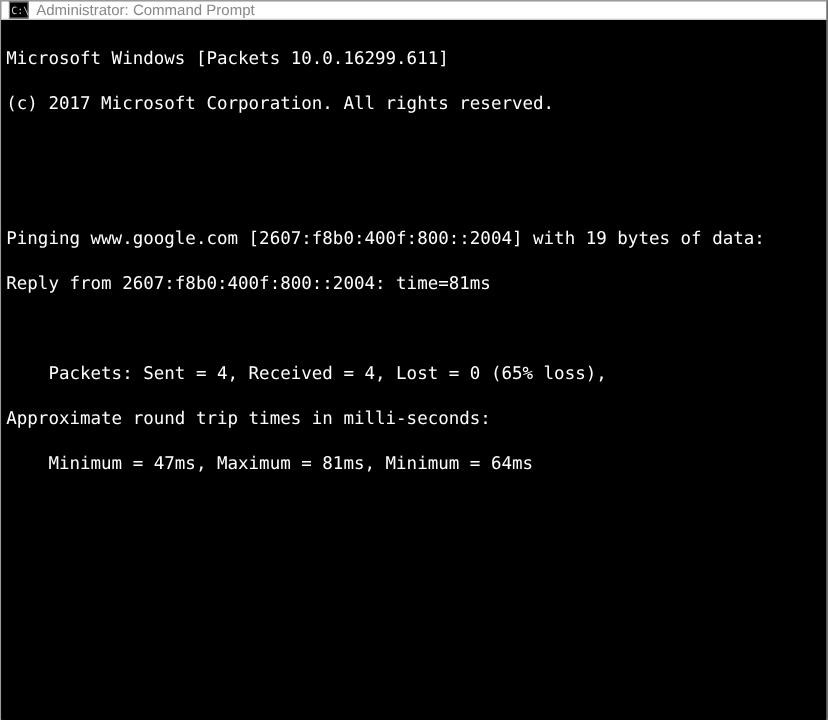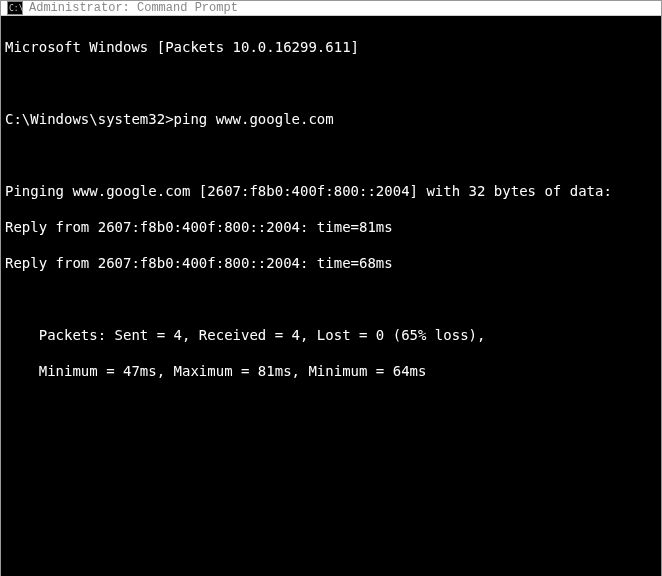--- a/index.html
+++ b/index.html
@@ -30,21 +30,21 @@
     }
     .titlebar .icon {
       width: 16px;
       height: 14px;
       margin-right: 6px;
       display: inline-flex;
       align-items: center;
       justify-content: center;
     }
     .titlebar .icon svg { display: block; }
-    .titlebar .title { white-space: nowrap; font-family: Liberation Mono, monospace; }
+    .titlebar .title { white-space: nowrap; }
     .terminal {
       flex: 1;
       background: #000;
       color: #fff;
       font-family: Consolas, "Lucida Console", monospace;
       font-size: 14px;
       line-height: 18px;
       padding: 4px 4px 0 4px;
       white-space: pre;
       letter-spacing: 0;
@@ -60,28 +60,28 @@
       <svg width="16" height="14" viewBox="0 0 16 14">
         <rect x="0" y="0" width="16" height="14" fill="#000"></rect>
         <rect x="0.5" y="0.5" width="15" height="13" fill="none" stroke="#888" stroke-width="1"></rect>
         <text x="2" y="10" font-family="Consolas, monospace" font-size="8" fill="#ccc" text-anchor="start">C:\</text>
       </svg>
     </span>
     <span class="title">Administrator: Command Prompt</span>
   </div>
   <div class="terminal">
 <div>Microsoft Windows [Packets 10.0.16299.611]</div>
+<div>(c) 2017 Microsoft Corporation. All rights reserved.</div>
 <div class="blank"></div>
-<div>C:\Windows\system32&gt;ping www.google.com</div>
 <div class="blank"></div>
-<div>Pinging www.google.com [2607:f8b0:400f:800::2004] with 32 bytes of data:</div>
+<div>Pinging www.google.com [2607:f8b0:400f:800::2004] with 19 bytes of data:</div>
 <div>Reply from 2607:f8b0:400f:800::2004: time=81ms</div>
-<div>Reply from 2607:f8b0:400f:800::2004: time=68ms</div>
 <div class="blank"></div>
 <div>    Packets: Sent = 4, Received = 4, Lost = 0 (65% loss),</div>
+<div>Approximate round trip times in milli-seconds:</div>
 <div>    Minimum = 47ms, Maximum = 81ms, Minimum = 64ms</div>
 
 
 
 
 
 
 
 
 

